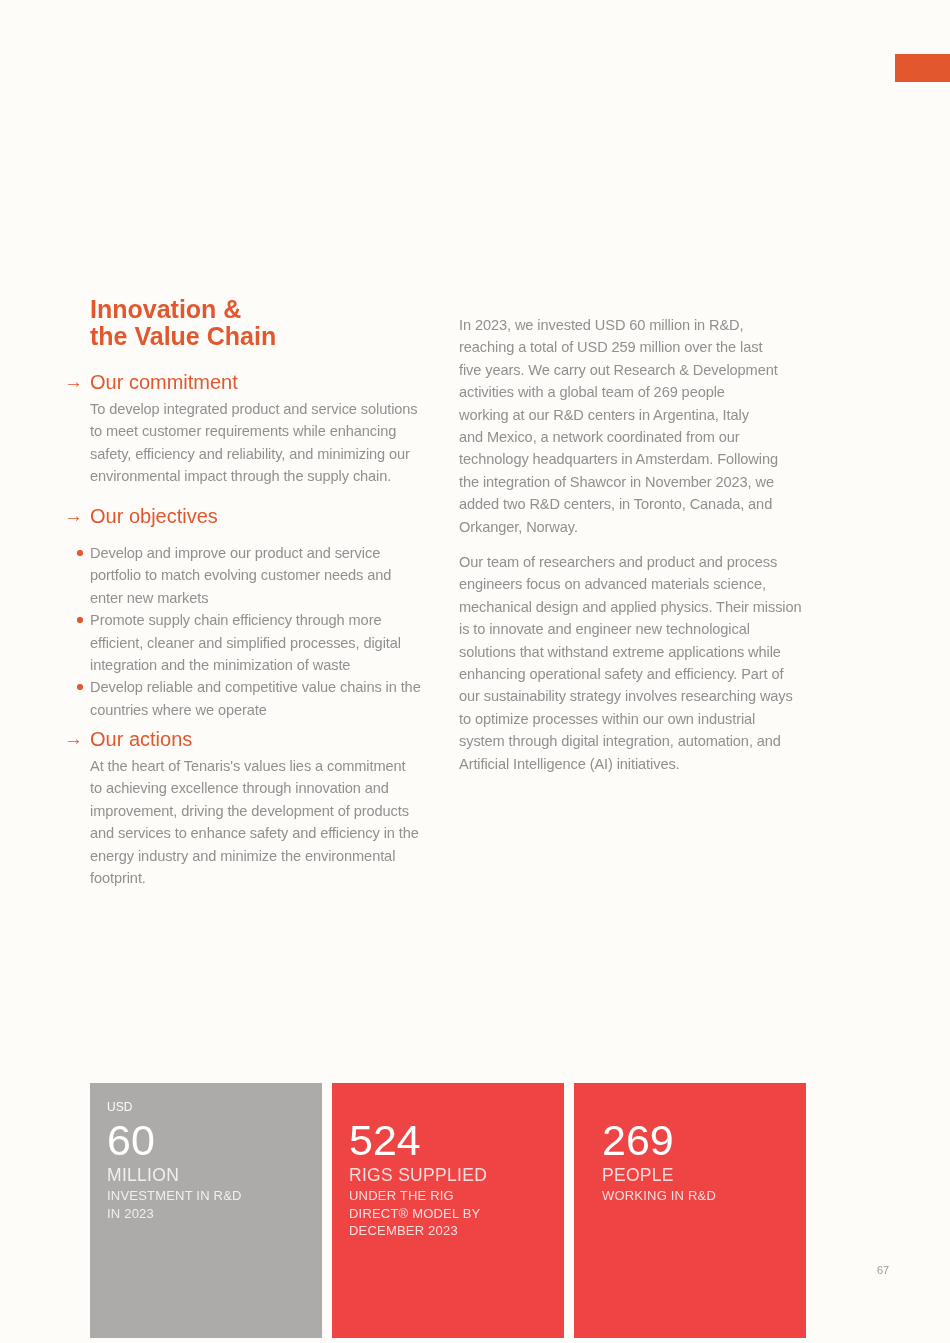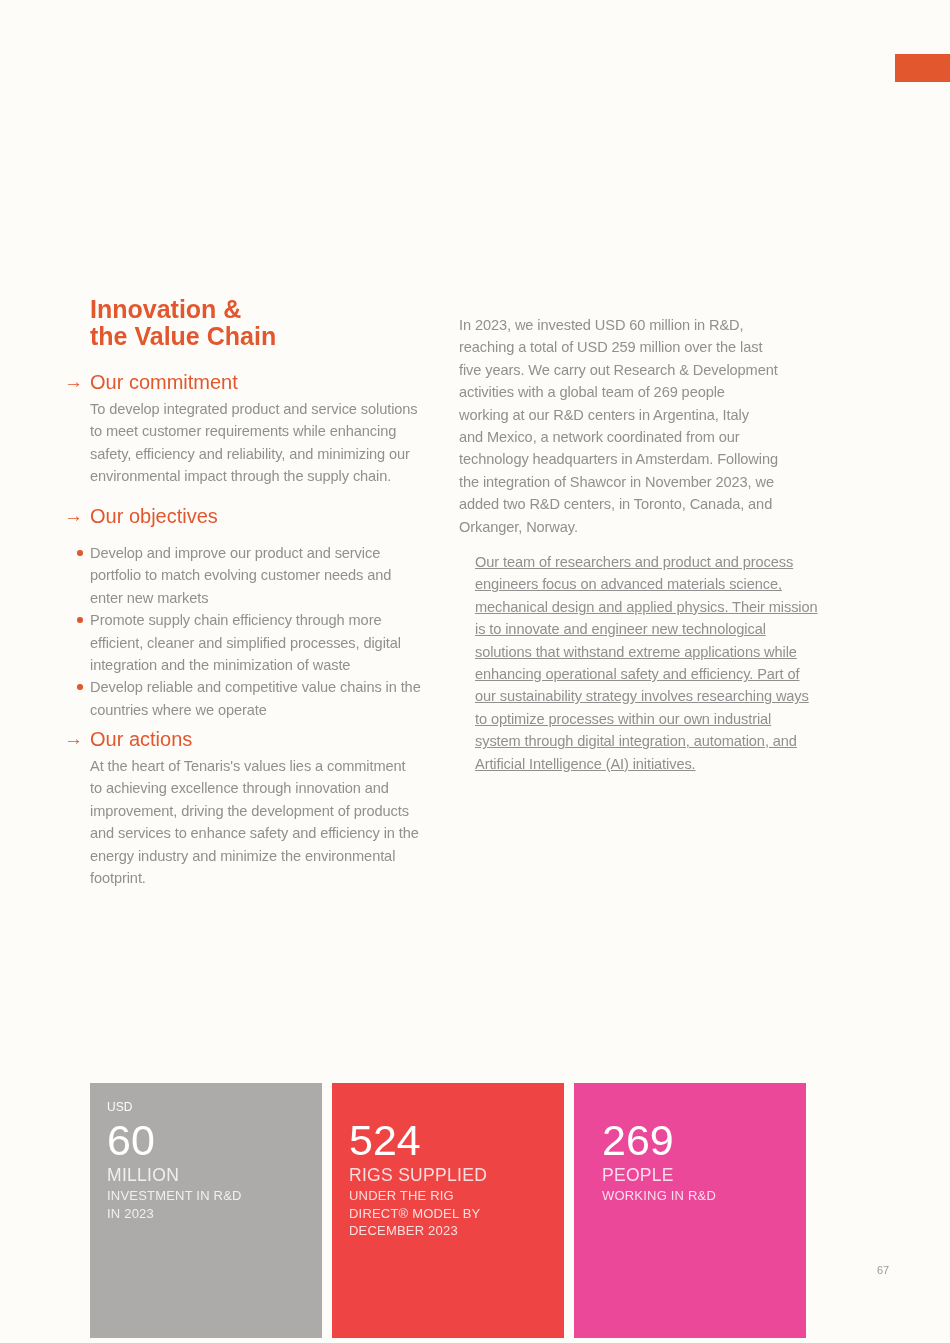--- a/index.html
+++ b/index.html
@@ -51,21 +51,21 @@
 
   ul.bullets { list-style:none; margin-top:14px; }
   ul.bullets li { position:relative; }
   .bullet-dot {
     position:absolute; left:-13px; top:8px;
     width:5.5px; height:5.5px; border-radius:50%;
     background:var(--accent,#E2572E);
   }
 
   .rc-p1 { position:absolute; left:0; top:314px; width:370px; }
-  .rc-p2 { position:absolute; left:16px; top:551px; width:370px;text-decoration:underline; }
+  .rc-p2 { position:absolute; left:0; top:551px; width:370px; }
 
   .stats {
     position:absolute; left:90px; top:1083px;
     display:flex; gap:10px;
   }
   .stat {
     width:232px; height:255px;
     padding:14px 14px 0 17px;
     color:var(--stat-text,#FFFFFF);
   }
@@ -159,21 +159,21 @@
 
     <div class="stat" style="background: #ef4444;">
       <div class="stat-prefix"></div>
       <div class="stat-number">524</div>
       <div class="stat-label">RIGS SUPPLIED</div>
       <div class="stat-sub">UNDER THE RIG
 DIRECT® MODEL BY
 DECEMBER 2023</div>
     </div>
 
-    <div class="stat" style="background: #ec4899; padding-left: 28px;">
+    <div class="stat" style="background: #ef4444; padding-left: 28px;">
       <div class="stat-prefix"></div>
       <div class="stat-number">269</div>
       <div class="stat-label">PEOPLE</div>
       <div class="stat-sub">WORKING IN R&amp;D</div>
     </div>
 
   </div>
 
   <div class="page-number">67</div>
 

